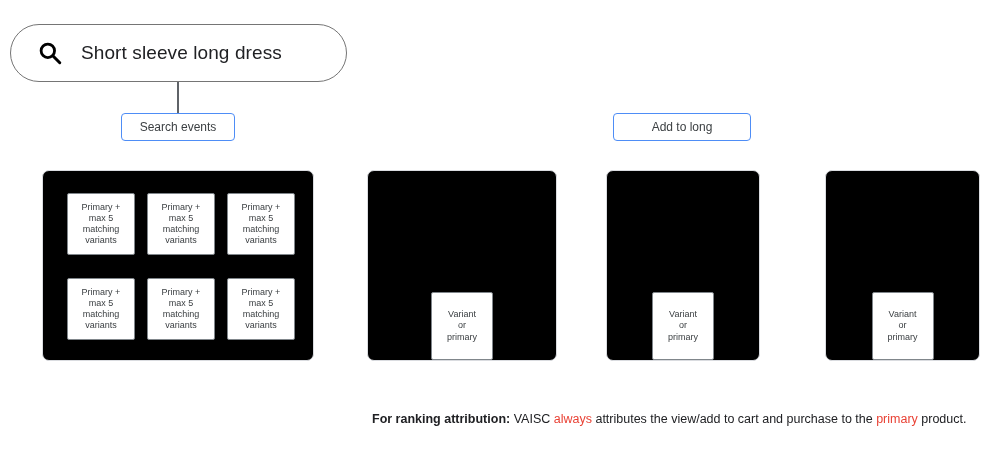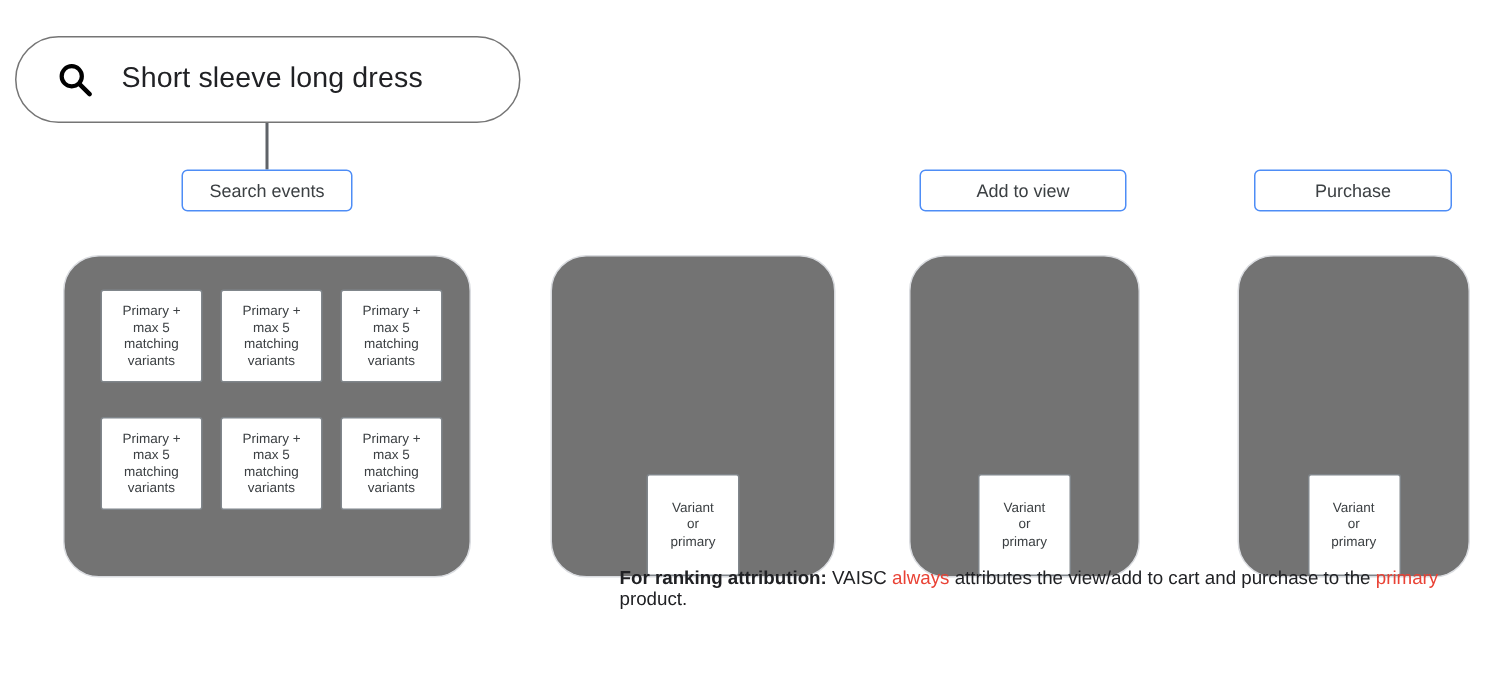--- a/index.html
+++ b/index.html
@@ -57,24 +57,24 @@
     color: #3c4043;
   }
   .lbl-1 { left: 121px; width: 114px; }
   .lbl-2 { left: 392px; width: 140px; }
   .lbl-3 { left: 613px; width: 138px; }
   .lbl-4 { left: 836px; width: 132px; }
 
   
   .container {
     position: absolute;
-    top: 170px; height: 215px;
+    top: 170px; height: 191px;
     border: 1px solid var(--container-border);
-    border-radius: 24px;
-    background: #737373;
+    border-radius: 7px;
+    background: #000000;
   }
   .cont-1 {
     left: 42px; width: 272px;
     display: grid;
     grid-template-columns: repeat(3, 68px);
     grid-auto-rows: 62px;
     column-gap: 12px;
     row-gap: 23px;
     padding: 22px 0 0 24px;
   }
@@ -106,21 +106,21 @@
     line-height: 1.33;
     color: #3c4043;
     white-space: pre-line;
   }
   .note-right {
     position: absolute;
     left: 372px;
     font-size: 12.5px;
     color: #202124;
   }
-  .note-ranking { top: 378px; margin-left: 41px; }
+  .note-ranking { top: 412px; }
   .note-personalisation { top: 413px; }
   .seg-bold { font-weight: bold; color: #202124; }
   .seg-red { color: var(--highlight-red); }
 </style>
 </head>
 <body>
 
 <div class="canvas">
 
   <div class="search-pill">
@@ -129,22 +129,21 @@
         <circle cx="10" cy="10" r="6.2" fill="none" stroke="#000000" stroke-width="2.6"></circle>
         <line x1="14.8" y1="14.8" x2="21" y2="21" stroke="#000000" stroke-width="2.8" stroke-linecap="round"></line>
       </svg>
     </span>
     <span class="search-text">Short sleeve long dress</span>
   </div>
 
   <div class="connector"></div>
 
   <div class="event-label lbl-1">Search events</div>
-  <div class="event-label lbl-3">Add to view</div>
-  <div class="event-label lbl-4">Purchase</div>
+  <div class="event-label lbl-3">Add to long</div>
 
   <div class="container cont-1">
     <div class="pbox">Primary +
 max 5
 matching
 variants</div>
     <div class="pbox">Primary +
 max 5
 matching
 variants</div>

